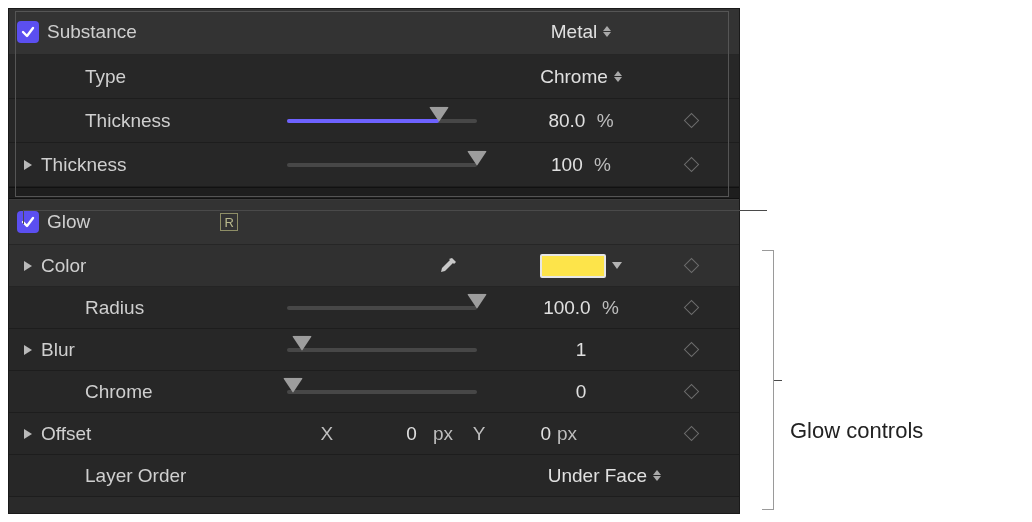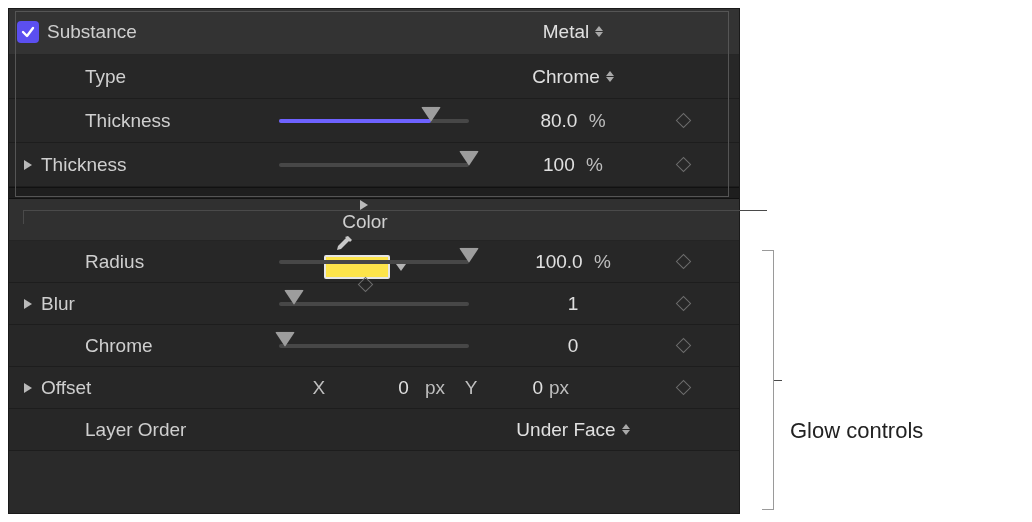--- a/index.html
+++ b/index.html
@@ -7,21 +7,21 @@
   .stage { position: relative; width: 1032px; height: 522px; }
   .panel {
     position: absolute; left: 8px; top: 8px; width: 732px; height: 506px;
     background: #2a2a2a; border: 1px solid #1a1a1a;
   }
   .group {
     position: relative;
   }
   .row {
     display: flex; align-items: center; height: 42px;
-    padding: 0 26px 0 8px;
+    padding: 0 18px 0 8px;
     color: #cfcfcf; font-size: 19px;
     border-bottom: 1px solid rgba(0,0,0,0.25);
   }
   .row.darker { background: #272727; }
   .row.subheader { background: #333333; height: 46px; border-top: 1px solid rgba(255,255,255,0.04); }
   .row.lighttop { background: #333333; }
   .group-outline {
     position: absolute; left: 6px; right: 10px; top: 2px; bottom: 2px;
     border: 1px solid #555; pointer-events:none;
   }
@@ -168,22 +168,34 @@
       </div>
       <div class="kfcol">
             <span class="kf"></span>
           </div>
     </div>
 
     <div class="divstrip"></div>
   </div>
 
   <div class="group">
-
-    <div class="row darker" style="background:#303030;flex-direction:column;">
+    <div class="row subheader">
+      <span class="chk">
+        <svg width="14" height="14" viewBox="0 0 14 14">
+              <path d="M2 7 L6 11 L12 3" stroke="#fff" stroke-width="2.4" fill="none" stroke-linecap="round" stroke-linejoin="round"></path>
+            </svg>
+      </span>
+      <span class="label">Glow</span>
+      <span class="r-badge">R</span>
+      <div class="mid"></div>
+          <div class="valcol"></div>
+          <div class="kfcol"></div>
+    </div>
+
+    <div class="row darker" style="background:#303030;">
       <span class="disclosure">
         <svg width="10" height="12" viewBox="0 0 10 12">
               <path d="M1 1 L9 6 L1 11 Z"></path>
             </svg>
       </span>
       <span class="label">Color</span>
       <div class="mid">
         <span class="eyedrop">
           <svg width="22" height="22" viewBox="0 0 22 22">
                 <path d="M15 3 l4 4 -2 2 -1 -1 -8 8 -4 1 1 -4 8 -8 -1 -1 z" fill="#c8c8c8"></path>
@@ -281,21 +293,21 @@
       </div>
       <div class="kfcol">
             <span class="kf"></span>
           </div>
     </div>
 
     <div class="row darker">
       <span class="spacer-disclosure"></span>
       <span class="label indent">Layer Order</span>
       <div class="mid"></div>
-      <div class="valcol" style="display:flex;align-items:center;justify-content:center;">
+      <div class="valcol" style="display:flex;align-items:center;justify-content:flex-end;">
         <span>Under Face</span>
         <span class="popup-caret">
               <span class="t"></span>
               <span class="b"></span>
             </span>
       </div>
       <div class="kfcol"></div>
     </div>
 
   </div>

